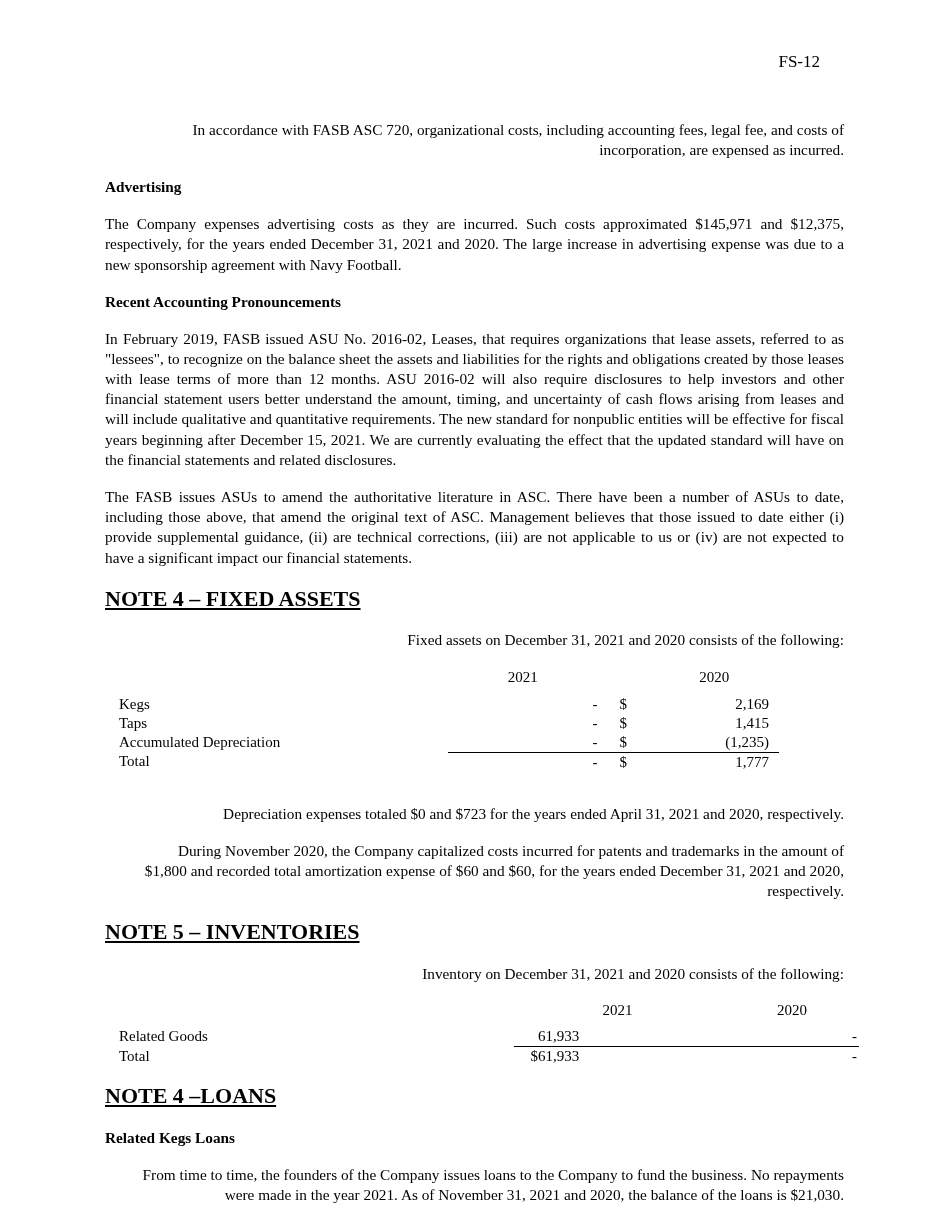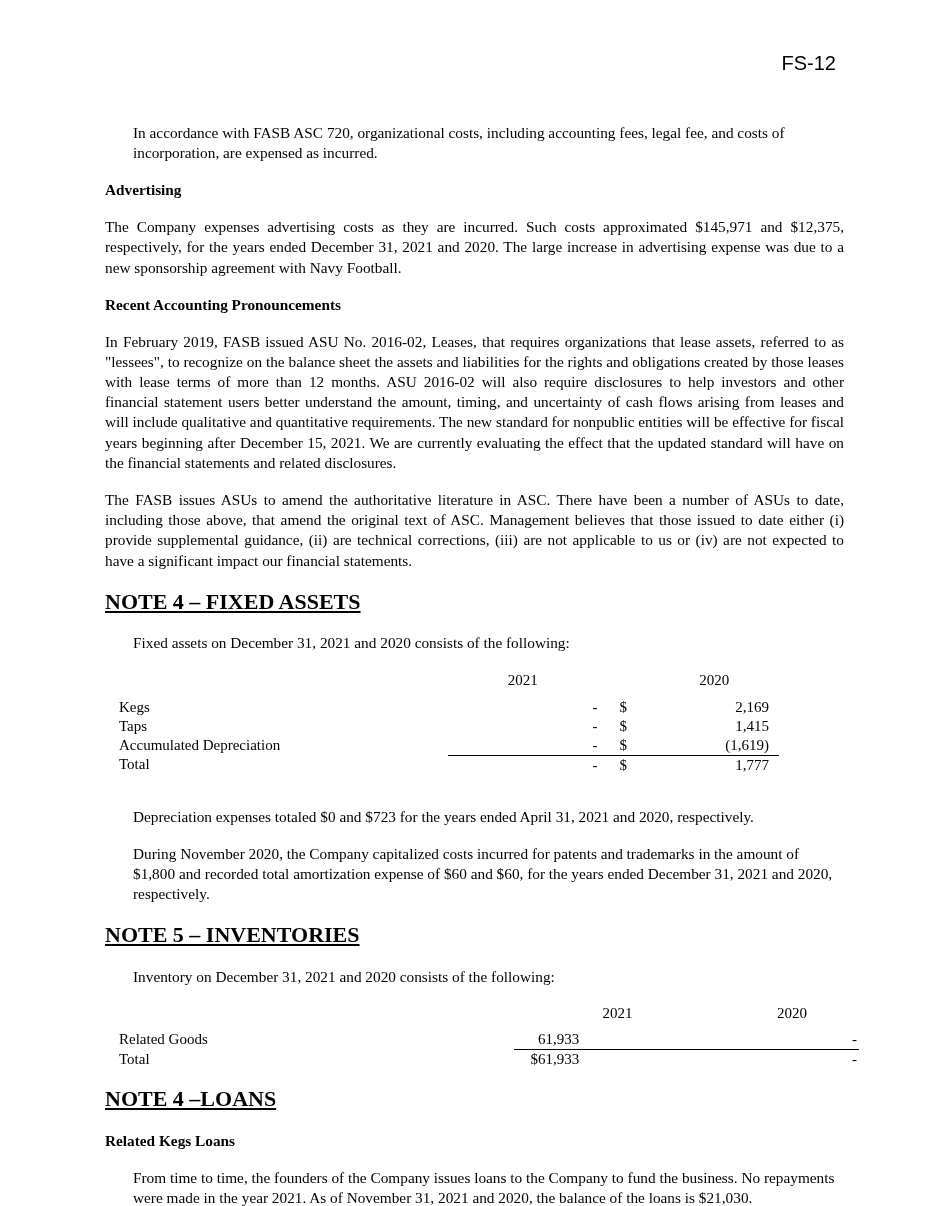--- a/index.html
+++ b/index.html
@@ -15,33 +15,33 @@
   }
   .page {
     position: relative;
     width: 930px;
     min-height: 1206px;
     box-sizing: border-box;
     padding: 52px 86px 40px 105px;
   }
   .page-header {
     text-align: right;
-    font-size: 20px;
-    font-family: Liberation Sans, sans-serif;
-    margin: 0 0 48px 0;
+    font-size: 17px;
+    font-family: Liberation Serif, serif;
+    margin: 0 16px 48px 0;
     padding-right: 8px;
   }
   p.body-text {
     font-size: 15.3px;
     line-height: 1.32;
     text-align: justify;
     margin: 0 0 17px 0;
   }
   p.body-text.left {
-    text-align: left;
+    text-align: right;
     margin-left: 28px;
   }
   h3.sub-head {
     font-size: 15.3px;
     font-weight: bold;
     margin: 0 0 17px 0;
     line-height: 1.3;
   }
   h2.note-head {
     font-size: 22px;
@@ -135,21 +135,21 @@
     <tr>
       <td class="col-label">Taps</td>
       <td class="col-2021">-</td>
       <td class="col-cur">$</td>
       <td class="col-2020">1,415</td>
     </tr>
     <tr>
       <td class="col-label">Accumulated Depreciation</td>
       <td class="col-2021 underline-cell">-</td>
       <td class="col-cur underline-cell">$</td>
-      <td class="col-2020 underline-cell">(1,619)</td>
+      <td class="col-2020 underline-cell">(1,235)</td>
     </tr>
     <tr>
       <td class="col-label">Total</td>
       <td class="col-2021">-</td>
       <td class="col-cur">$</td>
       <td class="col-2020">1,777</td>
     </tr>
   </tbody>
     </table>
 

